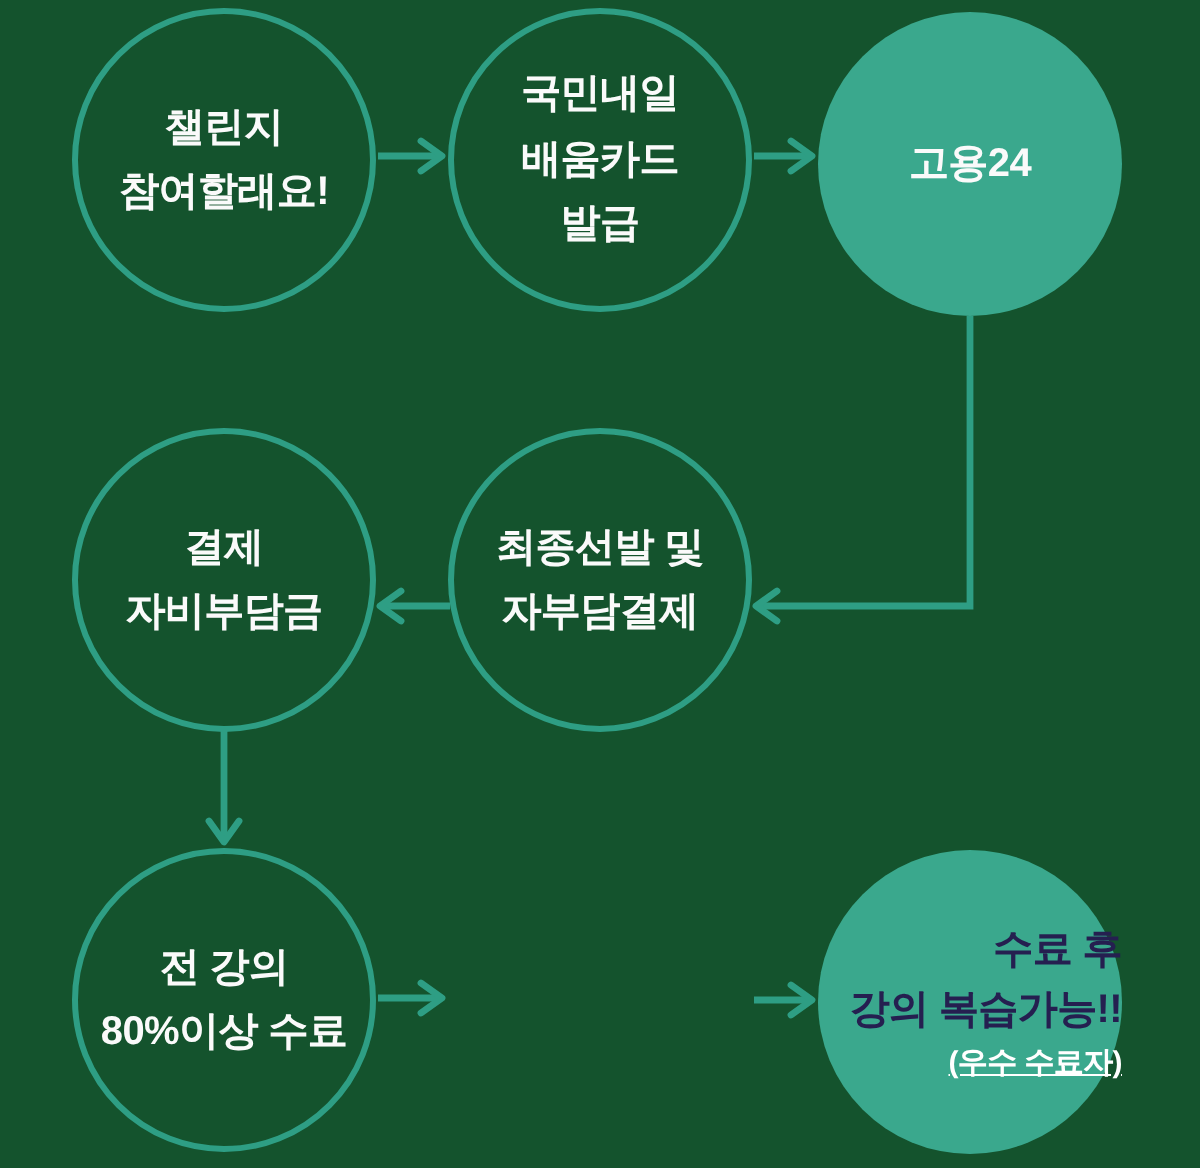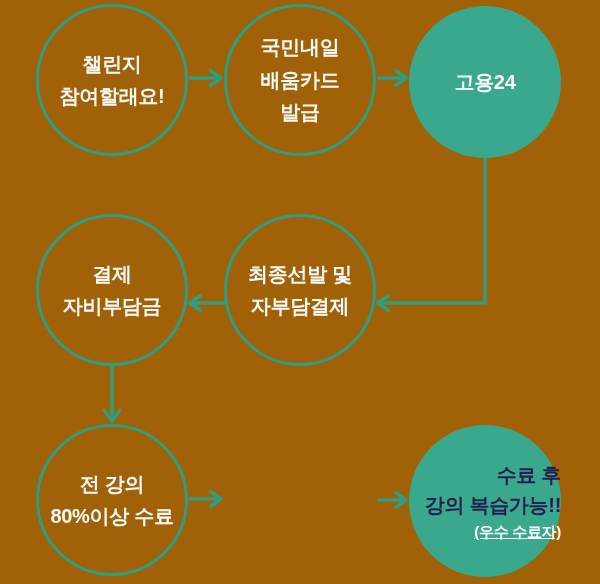--- a/index.html
+++ b/index.html
@@ -7,21 +7,21 @@
     padding: 0;
   }
   body {
     font-family: "Liberation Sans", "DejaVu Sans", sans-serif;
     background: #251F50;
   }
   .canvas {
     position: relative;
     width: 600px;
     height: 584px;
-    background: #a16207;
+    background: #14532d;
     overflow: hidden;
   }
   .arrows {
     position: absolute;
     left: 0;
     top: 0;
     pointer-events: none;
   }
   .arrows path {
     fill: none;

